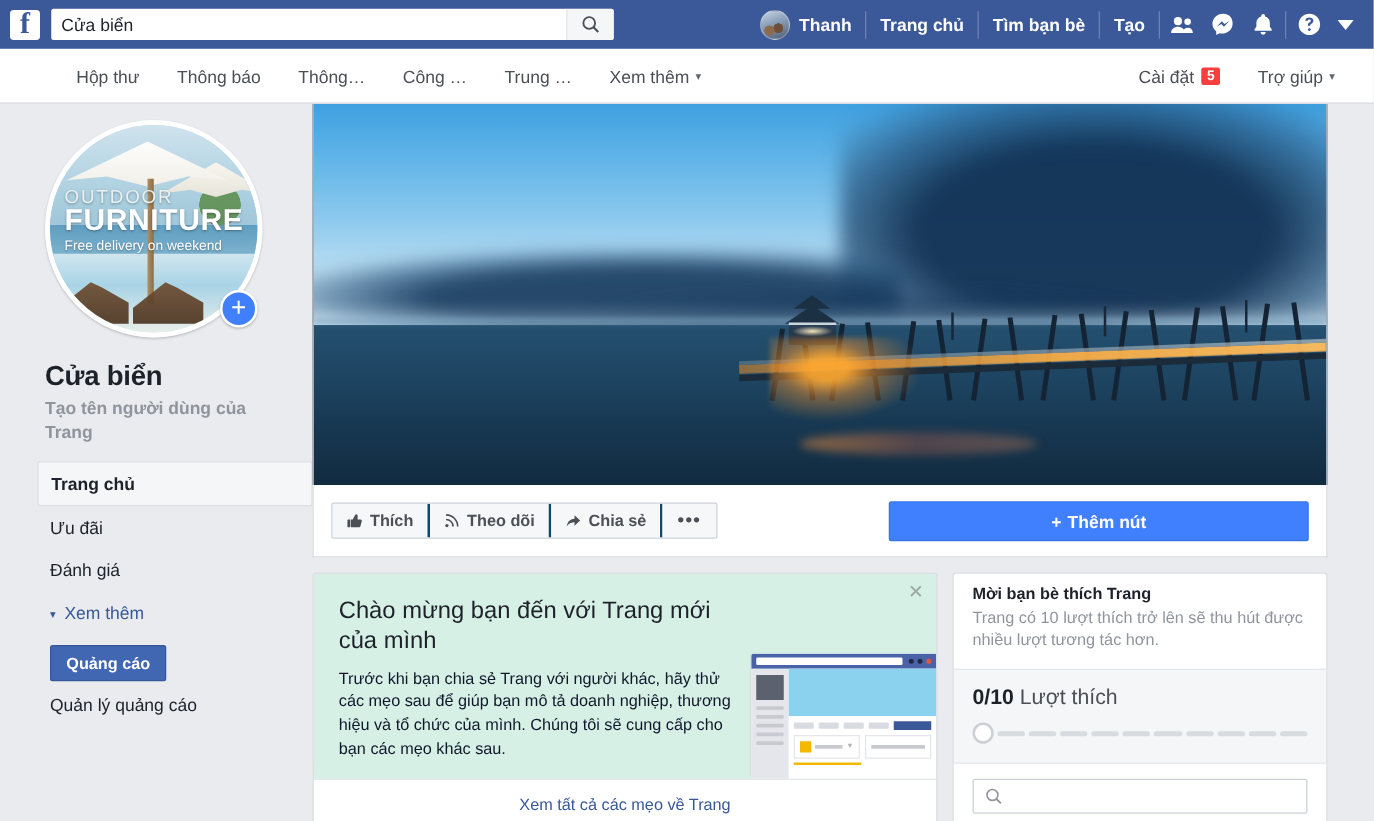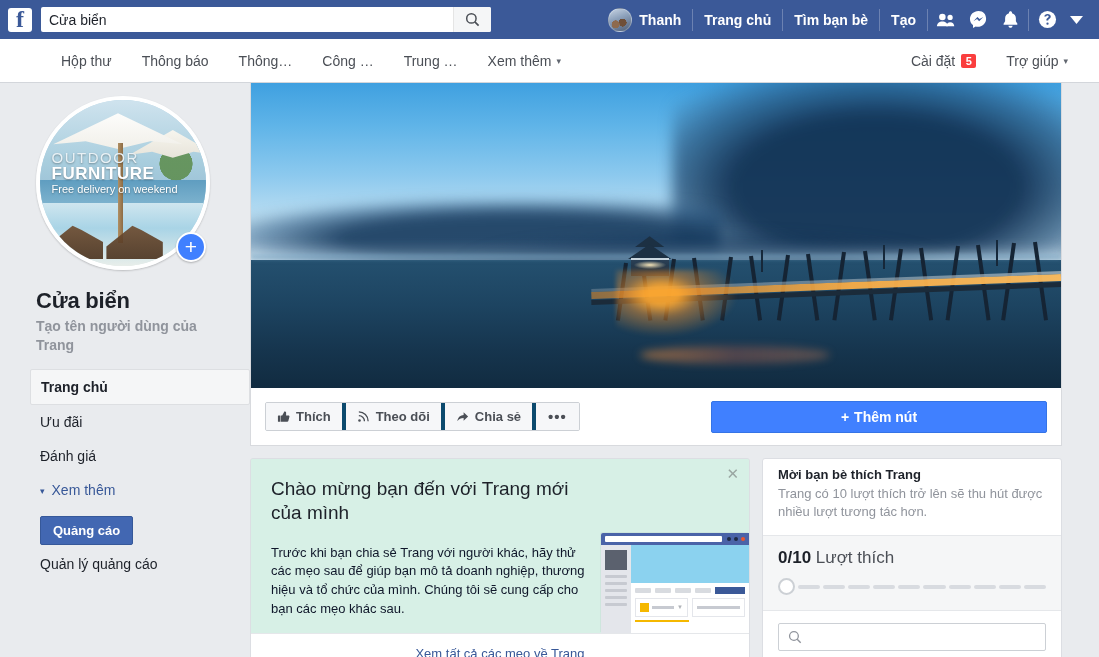--- a/index.html
+++ b/index.html
@@ -232,21 +232,21 @@
   .pp-chair1 { left: 4%; }
   .pp-chair2 { left: 40%; }
   .pp-txt {
     position: absolute; left: 7%; top: 30%;
     color: #fff;
     line-height: 1.02;
     text-shadow: 0 1px 2px rgba(0,0,0,.35);
     font-family: "Liberation Sans", sans-serif;
   }
   .pp-t1 { font-size: 15px; letter-spacing: 1.5px; color: #e9f1f5; }
-  .pp-t2 { font-size: 17px; font-weight: bold; letter-spacing: .5px; }
+  .pp-t2 { font-size: 24px; font-weight: bold; letter-spacing: .5px; }
   .pp-t3 { font-size: 11px; margin-top: 2px; }
   .pp-add {
     position: absolute;
     right: 4px; bottom: 8px;
     width: 30px; height: 30px;
     border-radius: 50%;
     background: #4080ff;
     border: 2px solid #fff;
     color: #fff;
     font-size: 21px;
@@ -454,21 +454,21 @@
     border-radius: 2px;
     overflow: hidden;
     background: #f6f7f9;
   }
   .gbtn {
     display: flex; align-items: center; gap: 6px;
     padding: 5px 11px;
     font-size: 13px; font-weight: bold;
     color: #4b4f56;
     background: #f6f7f9;
-    border-right: 4px solid #0c4a6e;
+    border-right: 2px solid #0c4a6e;
     cursor: pointer;
     white-space: nowrap;
   }
   .gbtn:last-child { border-right: none; }
   .gbtn.dots { padding: 5px 12px; letter-spacing: 1px; color: #4b4f56; font-size: 15px; }
   .add-btn {
     margin-left: auto;
     width: 336px;
     background: #4080ff;
     color: #fff;
@@ -504,21 +504,21 @@
   }
   .tips-close {
     position: absolute; right: 10px; top: 7px;
     color: #9aa6a2; font-size: 15px; cursor: pointer; line-height: 1;
   }
   .tips-title {
     font-size: 19px;
     color: #1d2129;
     width: 320px;
     line-height: 1.25;
-    margin-bottom: 19px;
+    margin-bottom: 9px;
   }
   .tips-body {
     font-size: 13px;
     color: #0f172a;
     width: 320px;
     line-height: 1.45;
   }
   .mock {
     position: absolute;
     right: 0; bottom: 0;

